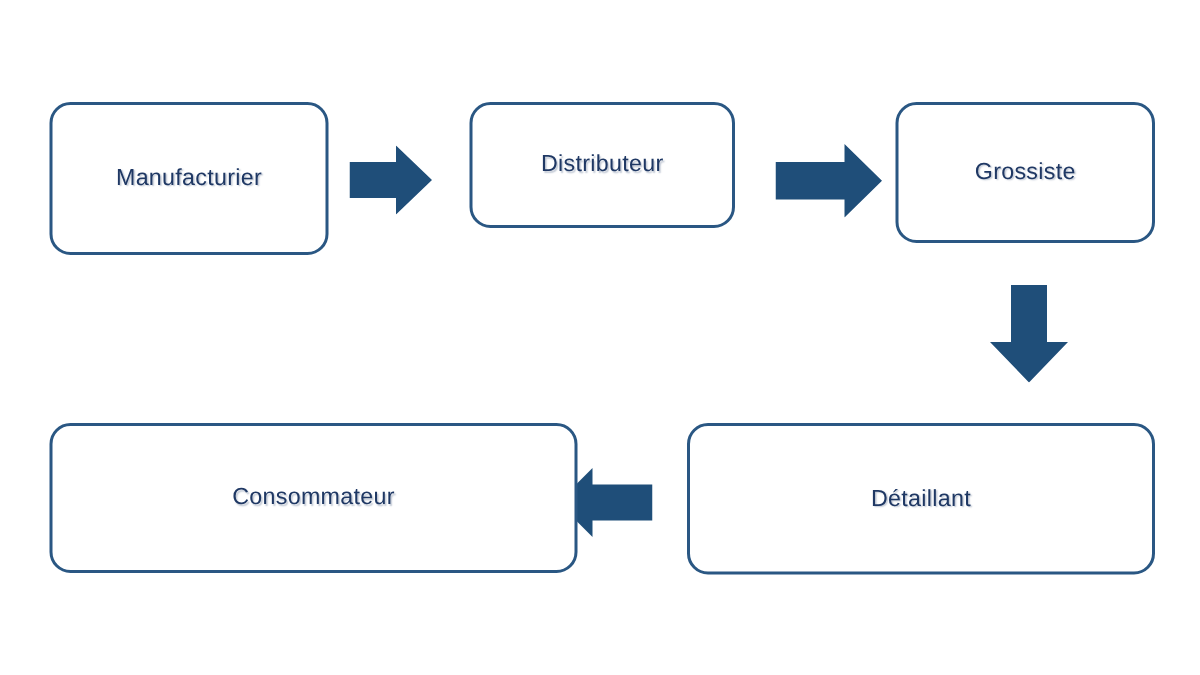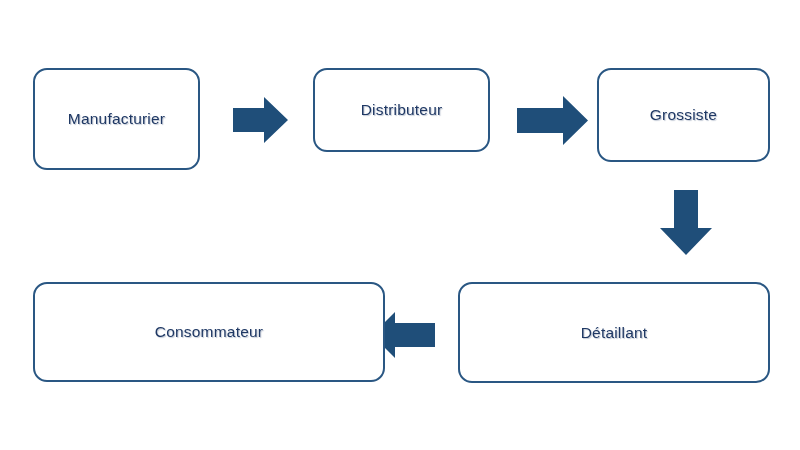--- a/index.html
+++ b/index.html
@@ -38,21 +38,21 @@
     white-space: nowrap;
   }
   .arrow {
     position: absolute;
     color: var(--arrow-fill);
     line-height: 0;
   }
   .arrow svg { display: block; width: 100%; height: 100%; }
 
   
-  #box-manufacturier { left: 33px;  top: 68px;  width: 167px; height: 102px; align-items: center; }
+  #box-manufacturier { left: 33px;  top: 68px;  width: 186px; height: 102px; align-items: center; }
   #box-distributeur  { left: 313px; top: 68px;  width: 177px; height: 84px; }
   #box-grossiste     { left: 597px; top: 68px;  width: 173px; height: 94px; }
   
   #box-detaillant    { left: 458px; top: 282px; width: 312px; height: 101px; }
   #box-consommateur  { left: 33px;  top: 282px; width: 352px; height: 100px; }
   
   #arrow-1 { left: 233px; top: 97px;  width: 55px; height: 46px; }
   #arrow-2 { left: 517px; top: 96px;  width: 71px; height: 49px; }
   #arrow-3 { left: 660px; top: 190px; width: 52px; height: 65px; }
   #arrow-4 { left: 372px; top: 312px; width: 63px; height: 46px; }

